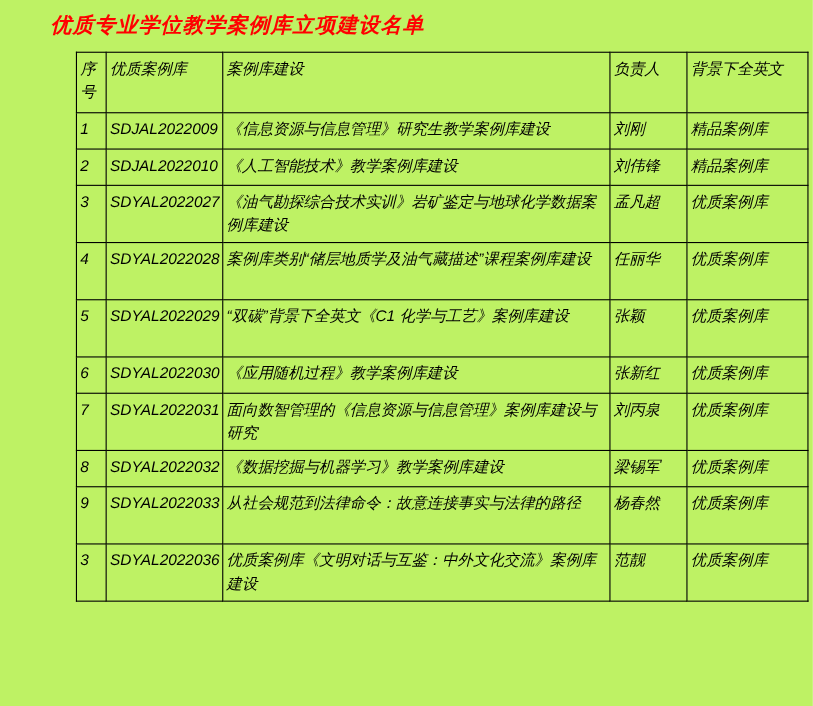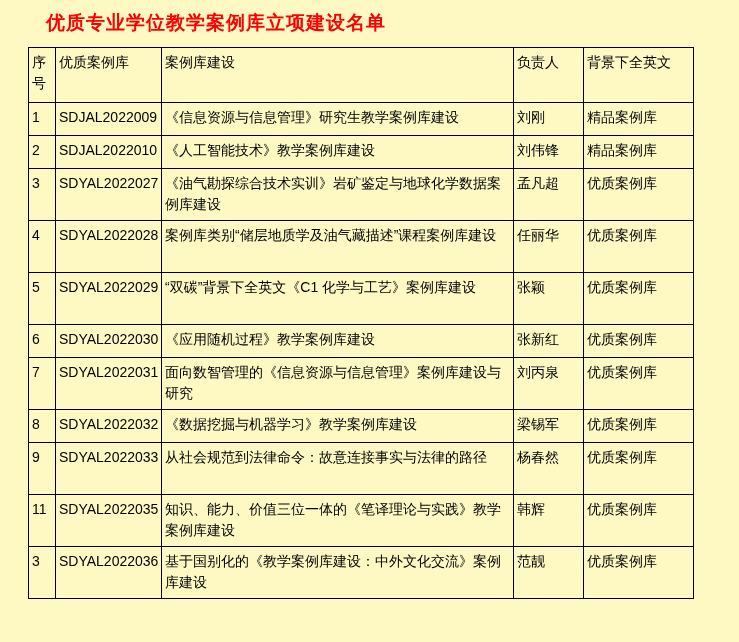--- a/index.html
+++ b/index.html
@@ -6,36 +6,37 @@
     margin: 0;
     padding: 0;
     background: #ffffff;
     color: #000000;
     font-family: "Liberation Sans", sans-serif;
   }
   .page {
     position: relative;
     width: 739px;
     height: 642px;
-    background: #fef9c3;
+    background: #bef264;
     overflow: hidden;
+    font-style: italic;
   }
   .doc-title {
     margin: 0;
     padding: 10px 0 11px 46px;
     font-size: 19px;
     font-weight: bold;
     letter-spacing: 1px;
     color: #ff0000; 
   }
   table.project-table {
     border-collapse: collapse;
     table-layout: fixed;
     width: 665px;
-    margin-left: 28px;
+    margin-left: 69px;
   }
   table.project-table th,
   table.project-table td {
     border: 1px solid #000000;
     font-size: 14px;
     font-weight: normal;
     line-height: 21px;
     vertical-align: top;
     text-align: left;
     padding: 4px 2px 4px 3px;
@@ -133,29 +134,22 @@
         <td>优质案例库</td>
       </tr>
       <tr class="row-double">
         <td>9</td>
         <td>SDYAL2022033</td>
         <td>从社会规范到法律命令：故意连接事实与法律的路径</td>
         <td>杨春然</td>
         <td>优质案例库</td>
       </tr>
       <tr class="row-double">
-        <td>11</td>
-        <td>SDYAL2022035</td>
-        <td>知识、能力、价值三位一体的《笔译理论与实践》教学案例库建设</td>
-        <td>韩辉</td>
-        <td>优质案例库</td>
-      </tr>
-      <tr class="row-double">
         <td>3</td>
         <td>SDYAL2022036</td>
-        <td>基于国别化的《教学案例库建设：中外文化交流》案例库建设</td>
+        <td>优质案例库《文明对话与互鉴：中外文化交流》案例库建设</td>
         <td>范靓</td>
         <td>优质案例库</td>
       </tr>
     </tbody>
   </table>
 
 </div>
 
 </body></html>

